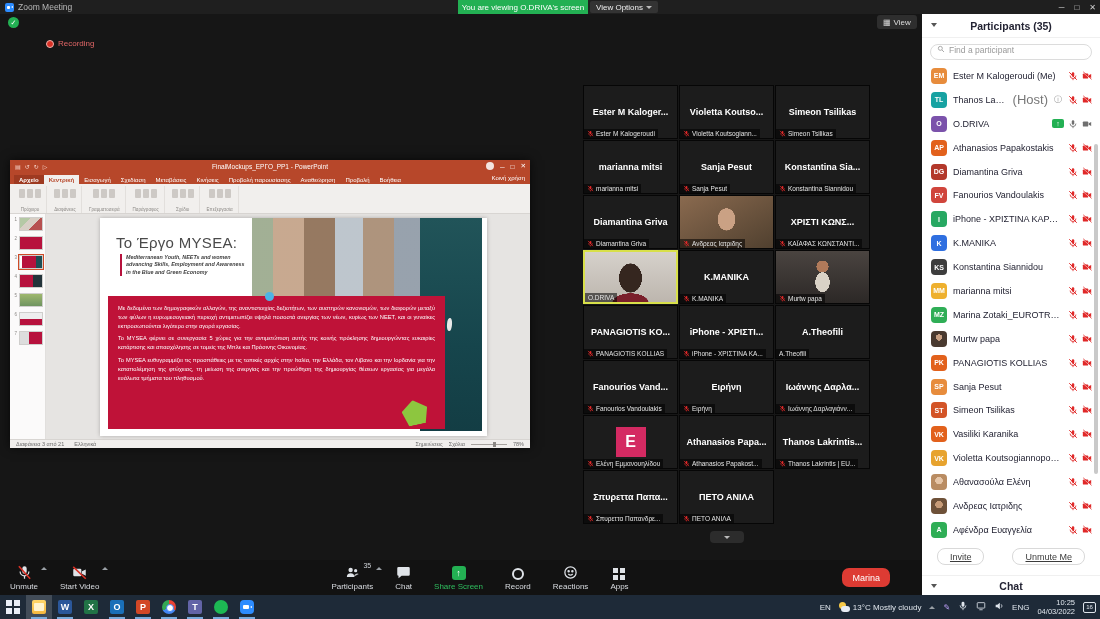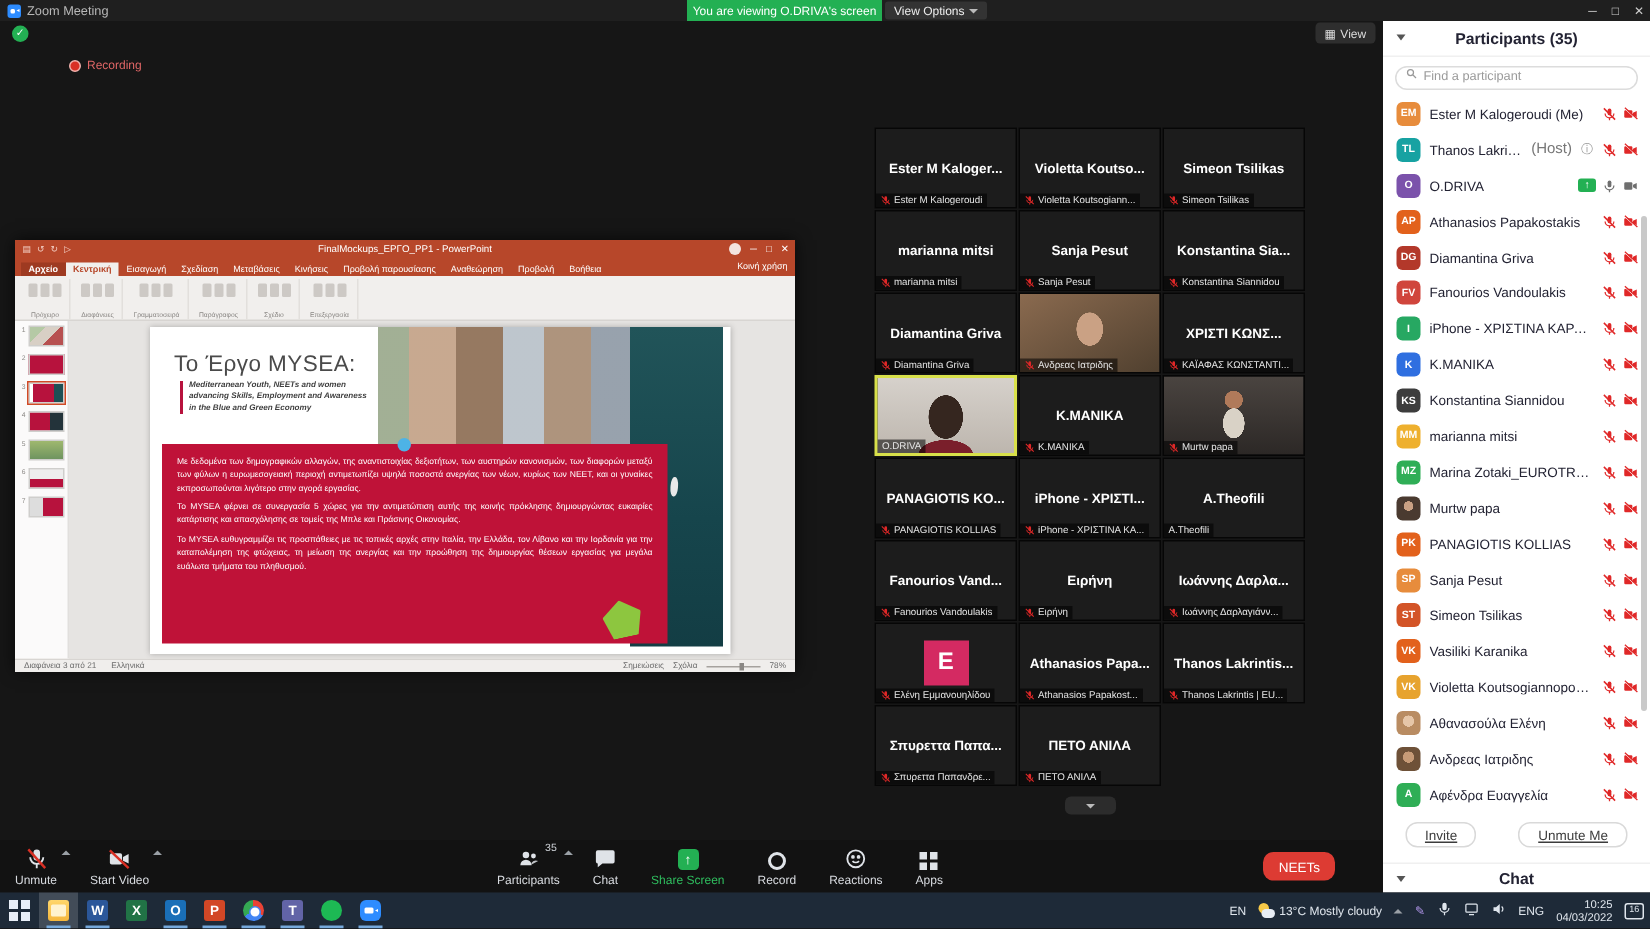--- a/index.html
+++ b/index.html
@@ -56,21 +56,21 @@
   #sb-search svg{width:8px;height:8px;color:#9a9a9a;}
   #sb-search input{border:0;outline:0;width:130px;font-size:8.5px;color:#333;background:transparent;}
   #sb-search input::placeholder{color:#9a9a9a;}
   #plist{height:478px;overflow:hidden;}
   .prow{display:flex;align-items:center;height:23.9px;padding:0 8px 0 9px;gap:6px;}
   .pav{width:16px;height:16px;border-radius:4px;color:#fff;font-size:7px;font-weight:bold;display:flex;align-items:center;justify-content:center;flex:0 0 auto;}
   .pav.ph-woman2{background:radial-gradient(circle at 50% 40%,#caa184 25%,#4a3a30 26%);}
   .pav.ph-elena{background:radial-gradient(circle at 50% 42%,#e6c6a8 30%,#b98c62 31%);}
   .pav.ph-man{background:radial-gradient(circle at 50% 42%,#c79b77 30%,#6e5138 31%);}
   .pname{flex:1;font-size:9px;white-space:nowrap;overflow:hidden;text-overflow:ellipsis;}
-  .pmeta{font-size:10px;color:#777;flex:0 0 auto;}
+  .pmeta{font-size:13px;color:#777;flex:0 0 auto;}
   .pinfo{font-size:8px;color:#999;flex:0 0 auto;}
   .picons{display:flex;align-items:center;gap:4px;flex:0 0 auto;}
   .picons svg{width:10px;height:10px;}
   .red{color:#e02828;} .gray{color:#6f6f6f;}
   .share-badge{width:12px;height:9px;background:#23b053;border-radius:2px;color:#fff;font-size:7px;line-height:9px;text-align:center;}
   #sb-scroll{position:absolute;right:2px;top:130px;width:4px;height:330px;border-radius:2px;background:#c9c9c9;}
   #sb-buttons{display:flex;justify-content:center;gap:28px;margin-top:6px;}
   #sb-buttons .btn{height:17px;padding:0 12px;border:1px solid #d9d9d9;border-radius:8px;background:#fff;font-size:9px;color:#3c3c3c;display:flex;align-items:center;text-decoration:underline;}
   #chat-head{position:relative;margin-top:10px;height:20px;display:flex;align-items:center;justify-content:center;font-weight:bold;font-size:10.5px;border-top:1px solid #f0f0f0;}
   #chat-collapse{position:absolute;left:9px;top:8px;}
@@ -1178,21 +1178,21 @@
         </span>
         <span class="lbl">Reactions</span>
       </div>
       <div class="tbtn">
         <span class="ticon">
             <span class="apps-ic"></span>
           </span>
         <span class="lbl">Apps</span>
       </div>
     </div>
-    <div id="leave-btn">NEETs</div>
+    <div id="leave-btn">Marina</div>
   </div>
 
   <div id="taskbar">
     <div id="tb-apps">
 
         <div class="app">
           <div class="ic start"></div>
 
         </div>
 

